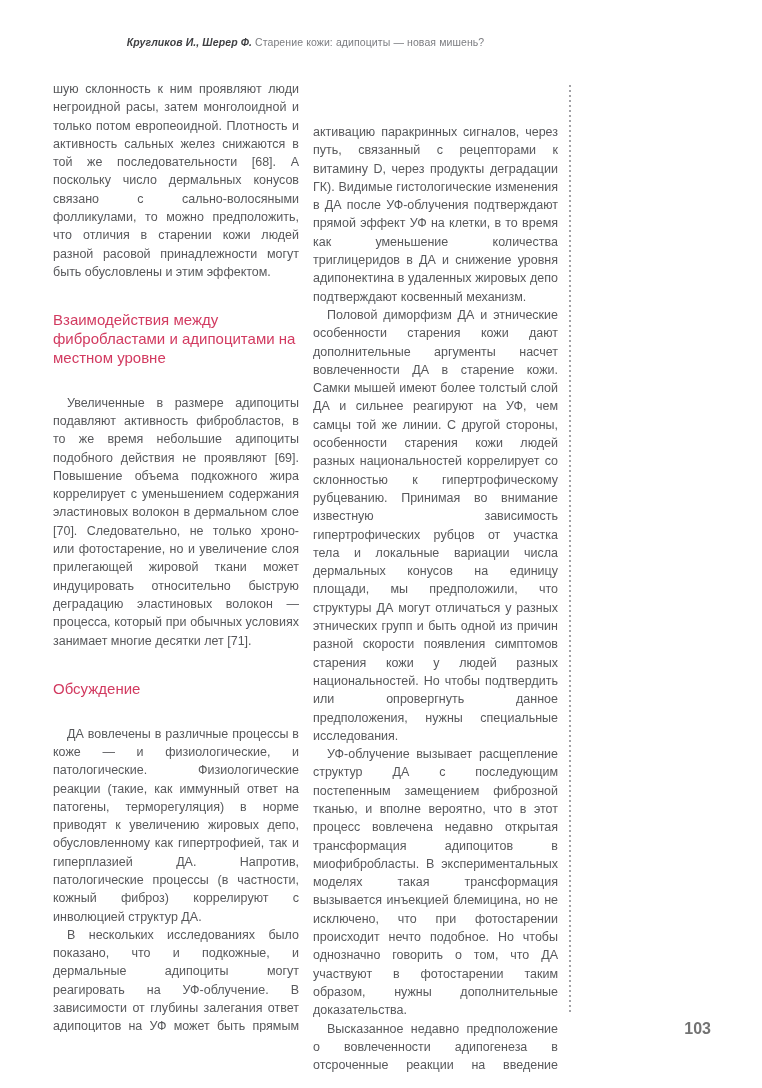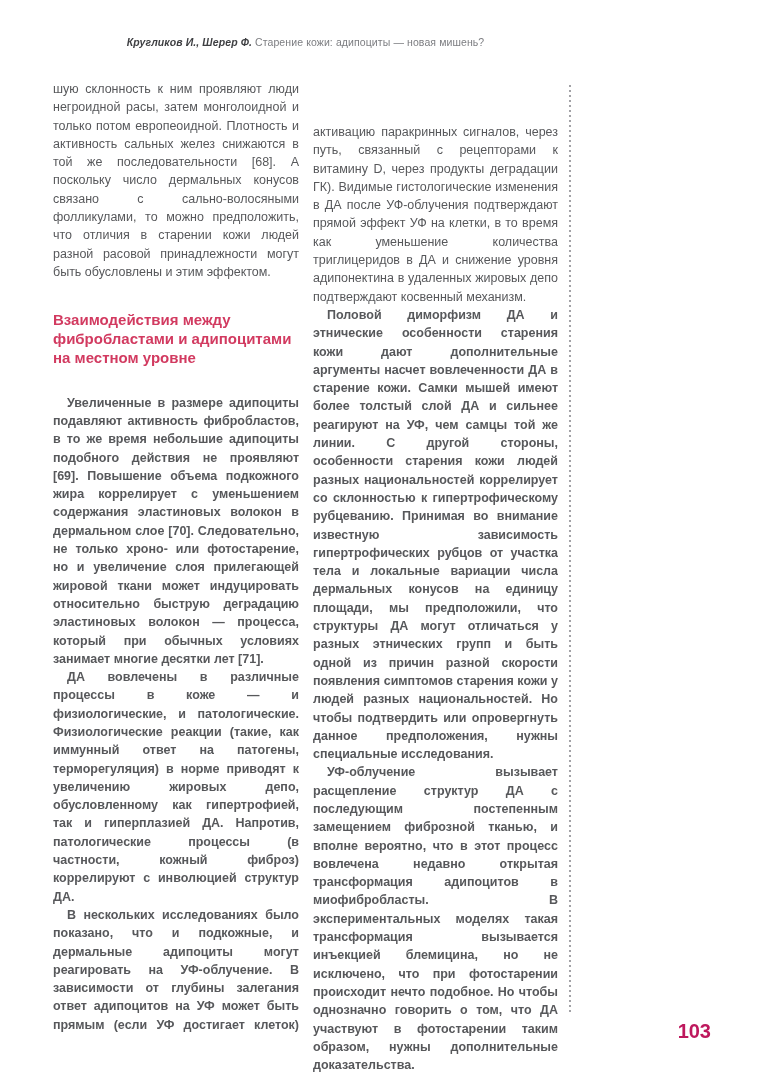--- a/index.html
+++ b/index.html
@@ -42,27 +42,27 @@
     line-height: 18.3px;
     color: #57585b;
     text-align: justify;
   }
   .col-left  { left: 53px;  width: 246px; }
   .col-right { left: 313px; width: 245px; margin-top: 43px; }
   .col p {
     margin: 0;
     padding: 0;
   }
-  .col p.indent { text-indent: 14px; font-weight: bold; }
+  .col p.indent { text-indent: 14px; }
   .col h2 {
     margin: 30px 0 26px 0;
     padding: 0;
     font-size: 15px;
     line-height: 18.8px;
-    font-weight: bold;
+    font-weight: normal;
     color: #d23a60;
     text-align: left;
   }
   .divider {
     position: absolute;
     left: 569px;
     top: 85px;
     width: 2px;
     height: 930px;
     background-image: repeating-linear-gradient(
@@ -70,38 +70,39 @@
       #a2a2a6 0px, #a2a2a6 2px,
       transparent 2px, transparent 5px
     );
   }
   .page-number {
     position: absolute;
     left: 655px;
     top: 1020px;
     width: 56px;
     text-align: right;
-    font-size: 20px;
+    font-size: 16px;
     font-weight: bold;
-    color: #be185d;
+    color: #737373;
   }
 </style>
 </head>
 <body>
 
 <div class="page">
 
   <div class="running-header">
     <span class="authors">Кругликов И., Шерер Ф.</span><span class="title"> Старение кожи: адипоциты — новая мишень?</span>
   </div>
 
   <div class="col col-left">
     <p>шую склонность к ним проявляют люди негроидной расы, затем монголоидной и только потом европеоидной. Плотность и активность сальных желез снижаются в той же последовательности [68]. А поскольку число дермальных конусов связано с сально-волосяными фолликулами, то можно предположить, что отличия в старении кожи людей разной расовой принадлежности могут быть обусловлены и этим эффектом.</p>
     <h2>Взаимодействия между фибробластами и адипоцитами на местном уровне</h2>
     <p class="indent">Увеличенные в размере адипоциты подавляют активность фибробластов, в то же время небольшие адипоциты подобного действия не проявляют [69]. Повышение объема подкожного жира коррелирует с уменьшением содержания эластиновых волокон в дермальном слое [70]. Следовательно, не только хроно- или фотостарение, но и увеличение слоя прилегающей жировой ткани может индуцировать относительно быструю деградацию эластиновых волокон — процесса, который при обычных условиях занимает многие десятки лет [71].</p>
+    <h2>Обсуждение</h2>
     <p class="indent">ДА вовлечены в различные процессы в коже — и физиологические, и патологические. Физиологические реакции (такие, как иммунный ответ на патогены, терморегуляция) в норме приводят к увеличению жировых депо, обусловленному как гипертрофией, так и гиперплазией ДА. Напротив, патологические процессы (в частности, кожный фиброз) коррелируют с инволюцией структур ДА.</p>
     <p class="indent">В нескольких исследованиях было показано, что и подкожные, и дермальные адипоциты могут реагировать на УФ-облучение. В зависимости от глубины залегания ответ адипоцитов на УФ может быть прямым (если УФ достигает клеток) либо косвенным (например, через</p>
   </div>
 
   <div class="col col-right">
     <p>активацию паракринных сигналов, через путь, связанный с рецепторами к витамину D, через продукты деградации ГК). Видимые гистологические изменения в ДА после УФ-облучения подтверждают прямой эффект УФ на клетки, в то время как уменьшение количества триглицеридов в ДА и снижение уровня адипонектина в удаленных жировых депо подтверждают косвенный механизм.</p>
     <p class="indent">Половой диморфизм ДА и этнические особенности старения кожи дают дополнительные аргументы насчет вовлеченности ДА в старение кожи. Самки мышей имеют более толстый слой ДА и сильнее реагируют на УФ, чем самцы той же линии. С другой стороны, особенности старения кожи людей разных национальностей коррелирует со склонностью к гипертрофическому рубцеванию. Принимая во внимание известную зависимость гипертрофических рубцов от участка тела и локальные вариации числа дермальных конусов на единицу площади, мы предположили, что структуры ДА могут отличаться у разных этнических групп и быть одной из причин разной скорости появления симптомов старения кожи у людей разных национальностей. Но чтобы подтвердить или опровергнуть данное предположения, нужны специальные исследования.</p>
     <p class="indent">УФ-облучение вызывает расщепление структур ДА с последующим постепенным замещением фиброзной тканью, и вполне вероятно, что в этот процесс вовлечена недавно открытая трансформация адипоцитов в миофибробласты. В экспериментальных моделях такая трансформация вызывается инъекцией блемицина, но не исключено, что при фотостарении происходит нечто подобное. Но чтобы однозначно говорить о том, что ДА участвуют в фотостарении таким образом, нужны дополнительные доказательства.</p>
     <p class="indent">Высказанное недавно предположение о вовлеченности адипогенеза в отсроченные реакции на введение гиалуроновых филлеров в кожу [9] косвенно предполагает, что престимулция ДА высокомолекулярной ГК может улучшить результат процедуры. В свете этих наблюдений ДА могут стать эффективной мишенью как для монотерапии старения кожи, так и комбинированной стратегии профилактики и коррекции возрастных изменений.</p>
   </div>

